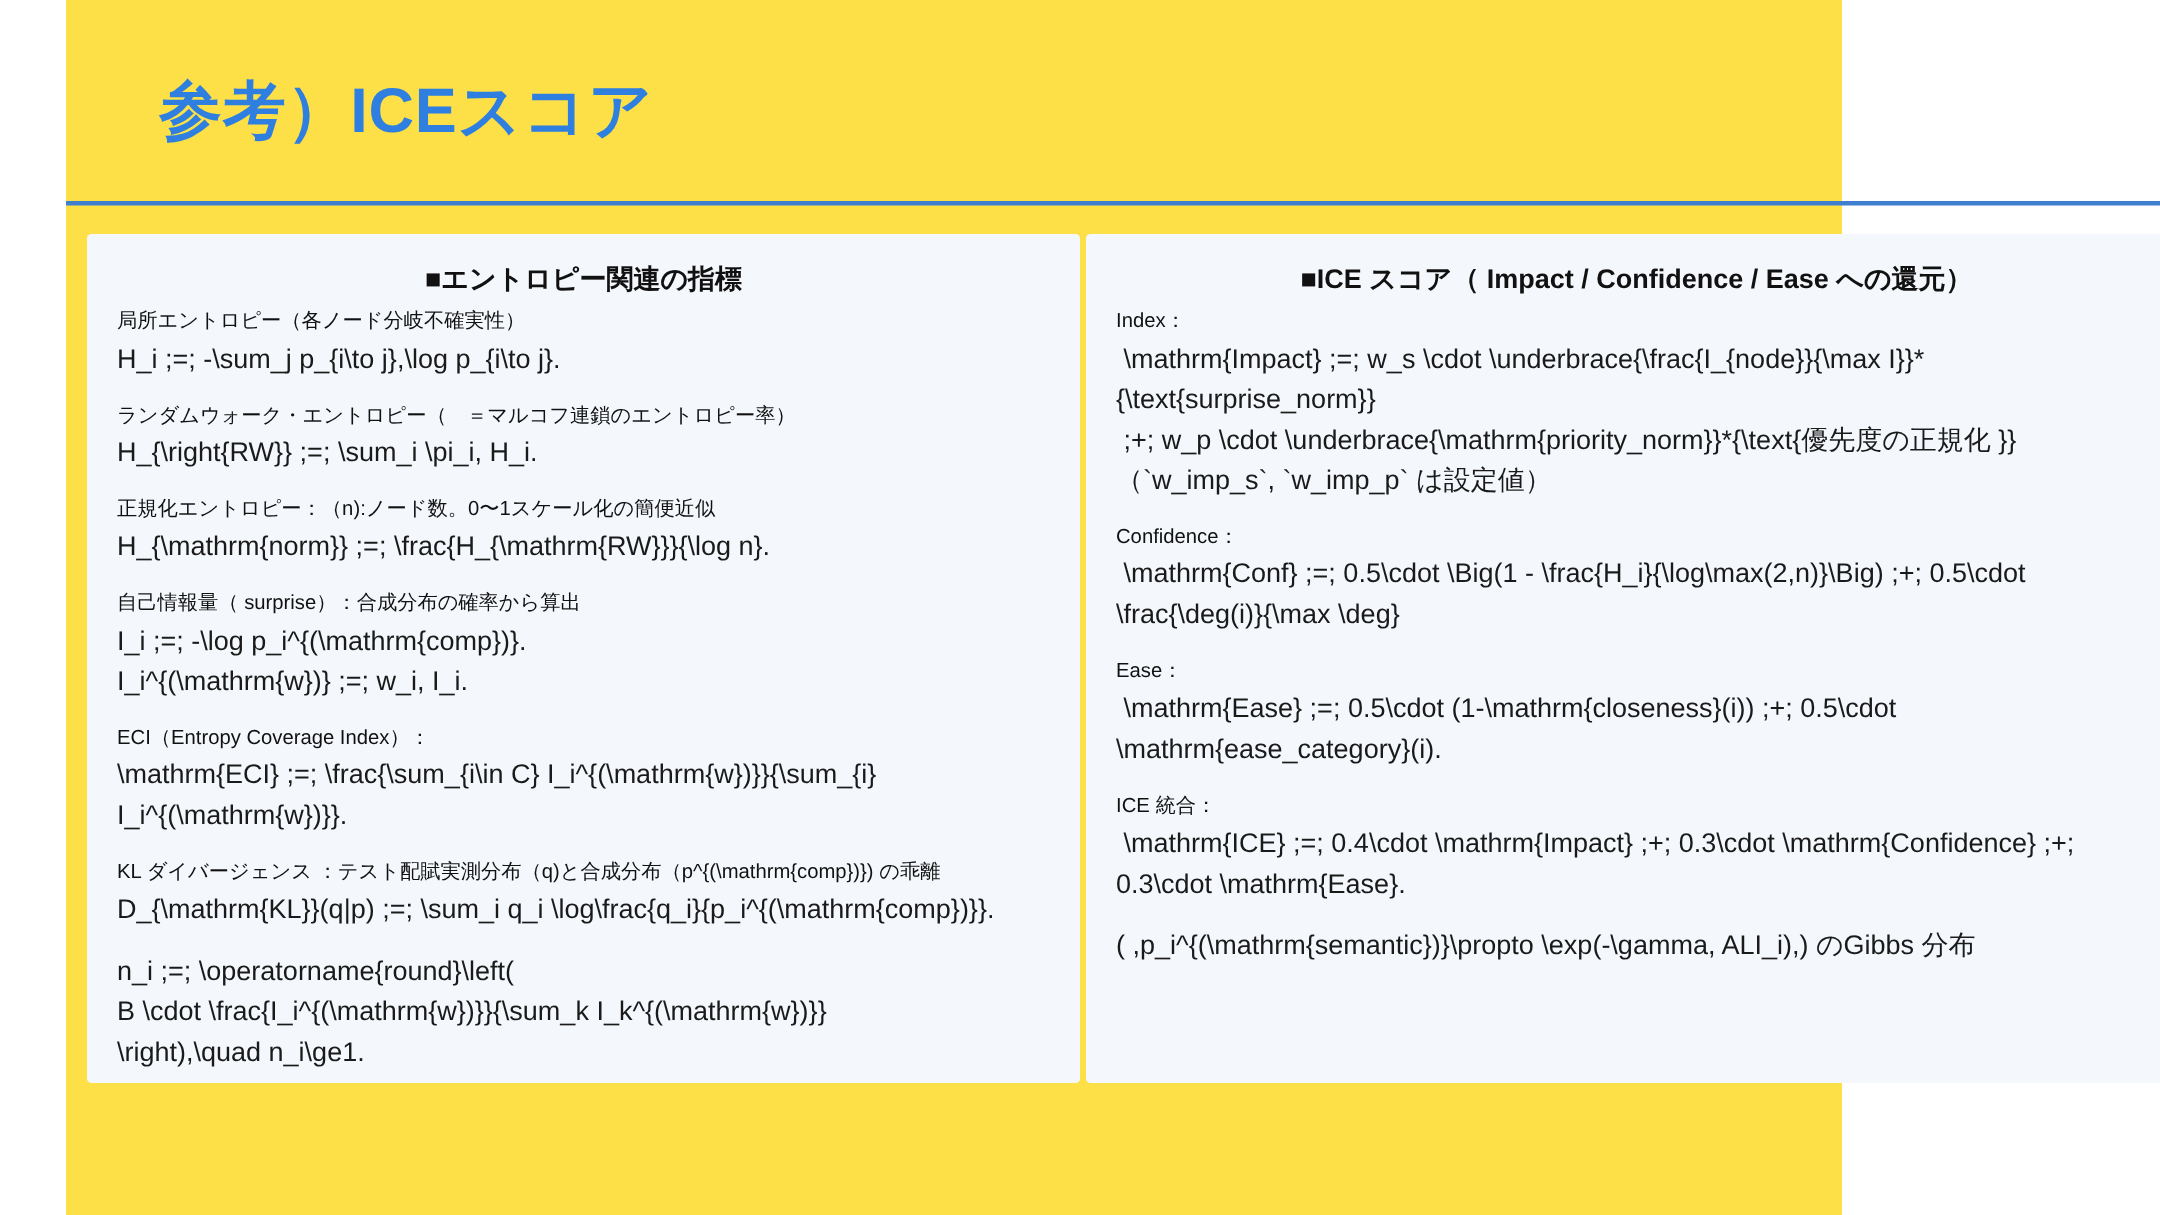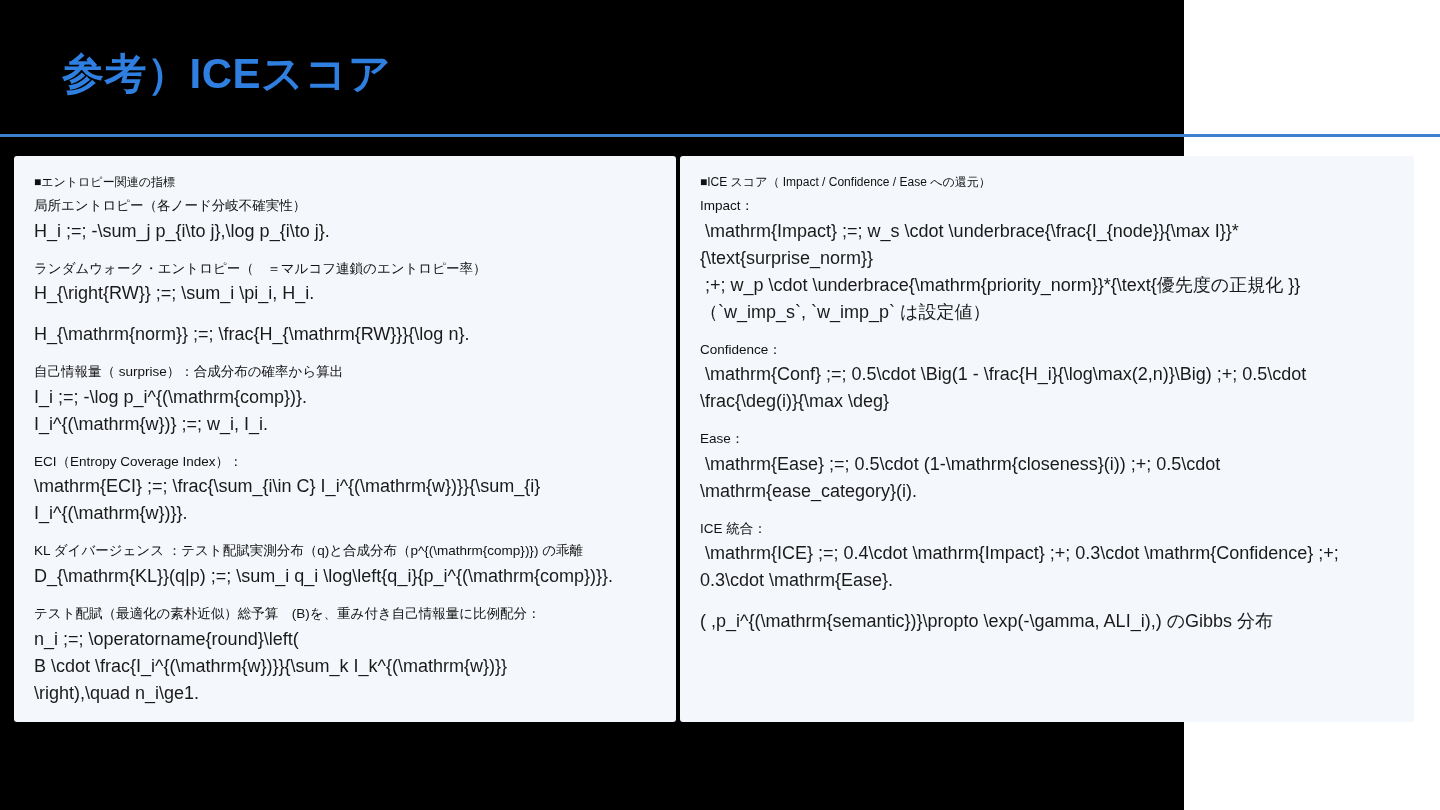--- a/index.html
+++ b/index.html
@@ -10,21 +10,22 @@
     width: 1440px;
     height: 810px;
     background: #ffffff;
     font-family: "Liberation Sans", "DejaVu Sans", sans-serif;
     overflow: hidden;
   }
   .slide {
     position: relative;
     width: 1184px;
     height: 810px;
-    background: #000000;
+    background: #fde047;
+    margin-left: 44px;
   }
 
   
   .header {
     position: absolute;
     left: 0;
     top: 0;
     width: 1440px;
     height: 136px;
   }
@@ -69,25 +70,26 @@
   }
 
   .block {
     margin-bottom: 14px;
   }
   .block:last-child {
     margin-bottom: 0;
   }
 
   .panel-heading {
-    font-size: 12px;
-    font-weight: normal;
+    font-size: 18px;
+    font-weight: bold;
     color: #111111;
     margin: 0 0 6px 0;
     line-height: 1.35;
+    text-align: center;
   }
   .block-title {
     font-size: 13.5px;
     font-weight: normal;
     color: #111111;
     line-height: 1.45;
     margin: 0 0 2px 0;
   }
   .block-body {
     font-size: 18px;
@@ -118,52 +120,52 @@
       <div class="block-title">局所エントロピー（各ノード分岐不確実性）</div>
       <div class="block-body">H_i ;=; -\sum_j p_{i\to j},\log p_{i\to j}.</div>
     </div>
 
     <div class="block">
       <div class="block-title">ランダムウォーク・エントロピー（　＝マルコフ連鎖のエントロピー率）</div>
       <div class="block-body">H_{\right{RW}} ;=; \sum_i \pi_i, H_i.</div>
     </div>
 
     <div class="block">
+      <div class="block-title">正規化エントロピー：（n):ノード数。0〜1スケール化の簡便近似</div>
       <div class="block-body">H_{\mathrm{norm}} ;=; \frac{H_{\mathrm{RW}}}{\log n}.</div>
     </div>
 
     <div class="block">
       <div class="block-title">自己情報量（ surprise）：合成分布の確率から算出</div>
       <div class="block-body">I_i ;=; -\log p_i^{(\mathrm{comp})}.
 I_i^{(\mathrm{w})} ;=; w_i, I_i.</div>
     </div>
 
     <div class="block">
       <div class="block-title">ECI（Entropy Coverage Index）：</div>
       <div class="block-body">\mathrm{ECI} ;=; \frac{\sum_{i\in C} I_i^{(\mathrm{w})}}{\sum_{i} I_i^{(\mathrm{w})}}.</div>
     </div>
 
     <div class="block">
       <div class="block-title">KL ダイバージェンス ：テスト配賦実測分布（q)と合成分布（p^{(\mathrm{comp})}) の乖離</div>
-      <div class="block-body">D_{\mathrm{KL}}(q|p) ;=; \sum_i q_i \log\left{q_i}{p_i^{(\mathrm{comp})}}.</div>
+      <div class="block-body">D_{\mathrm{KL}}(q|p) ;=; \sum_i q_i \log\frac{q_i}{p_i^{(\mathrm{comp})}}.</div>
     </div>
 
     <div class="block">
-      <div class="block-title">テスト配賦（最適化の素朴近似）総予算　(B)を、重み付き自己情報量に比例配分：</div>
       <div class="block-body">n_i ;=; \operatorname{round}\left(
 B \cdot \frac{I_i^{(\mathrm{w})}}{\sum_k I_k^{(\mathrm{w})}}
 \right),\quad n_i\ge1.</div>
     </div>
   </div>
 
   <div class="panel panel-right">
     <div class="panel-heading">■ICE スコア（ Impact / Confidence / Ease への還元）</div>
 
     <div class="block">
-      <div class="block-title">Impact：</div>
+      <div class="block-title">Index：</div>
       <div class="block-body"> \mathrm{Impact} ;=; w_s \cdot \underbrace{\frac{I_{node}}{\max I}}*{\text{surprise_norm}}
  ;+; w_p \cdot \underbrace{\mathrm{priority_norm}}*{\text{優先度の正規化 }}
 （`w_imp_s`, `w_imp_p` は設定値）</div>
     </div>
 
     <div class="block gap-top">
       <div class="block-title">Confidence：</div>
       <div class="block-body"> \mathrm{Conf} ;=; 0.5\cdot \Big(1 - \frac{H_i}{\log\max(2,n)}\Big) ;+; 0.5\cdot \frac{\deg(i)}{\max \deg}</div>
     </div>
 

